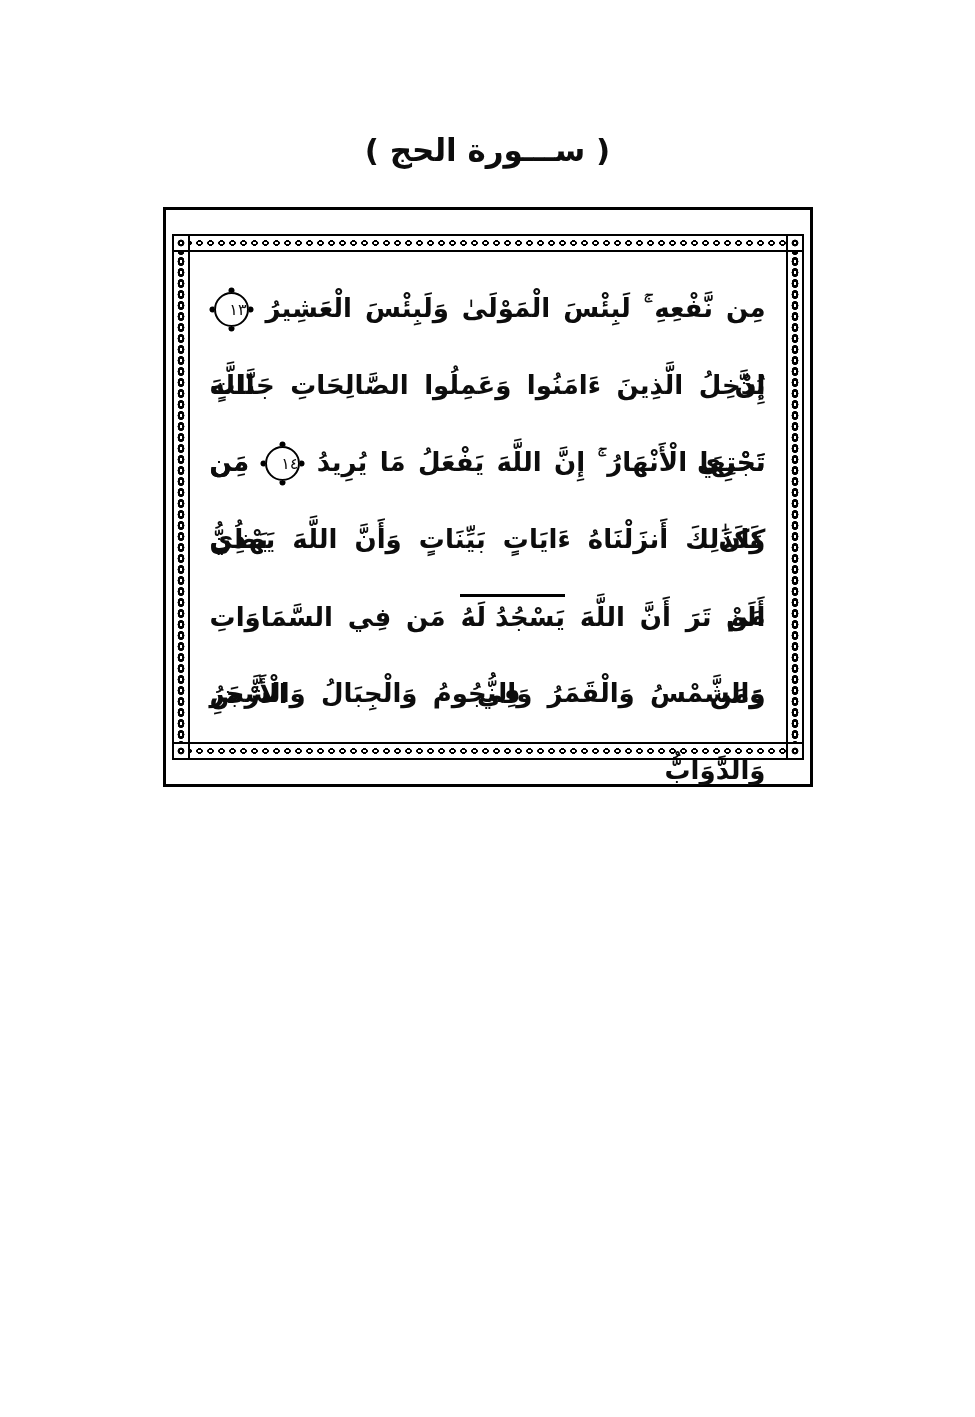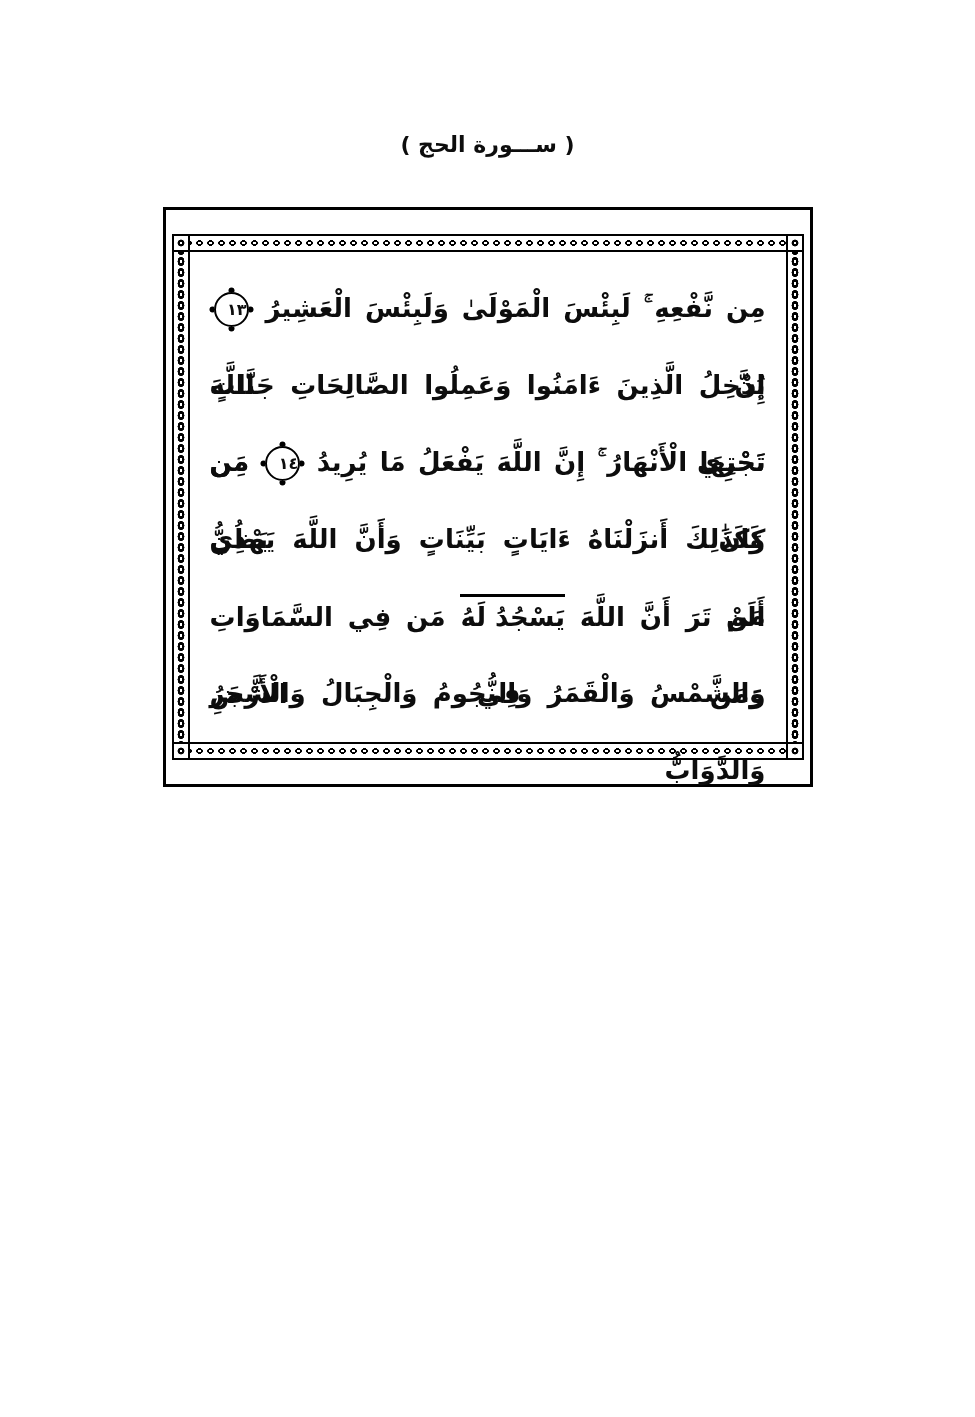--- a/index.html
+++ b/index.html
@@ -12,21 +12,21 @@
     font-family: "DejaVu Sans", sans-serif;
     overflow: hidden;
   }
 
   
   .header {
     position: absolute; top: 132px; left: 0;
     width: 100%;
     text-align: center;
     direction: rtl;
-    font-size: 22px;
+    font-size: 31px;
     font-weight: bold;
     letter-spacing: 1px;
   }
 
   
   .frame {
     position: absolute;
     top: 207px;
     left: 50%;
     transform: translateX(-50%);
@@ -87,21 +87,21 @@
   }
   .vmark {
     display: inline-block;
     width: 35px; height: 35px;
     box-sizing: border-box;
     border: 2px solid #000;
     border-radius: 50%;
     text-align: center;
     line-height: 31px;
     font-size: 16px;
-    font-weight: bold;
+    font-weight: normal;
     vertical-align: middle;
     margin: 0 4px;
     box-shadow:
       0 -19px 0 -14.5px #000,
       0 19px 0 -14.5px #000,
       19px 0 0 -14.5px #000,
       -19px 0 0 -14.5px #000;
   }
   .sajda {
     border-top: 3px solid #000;

